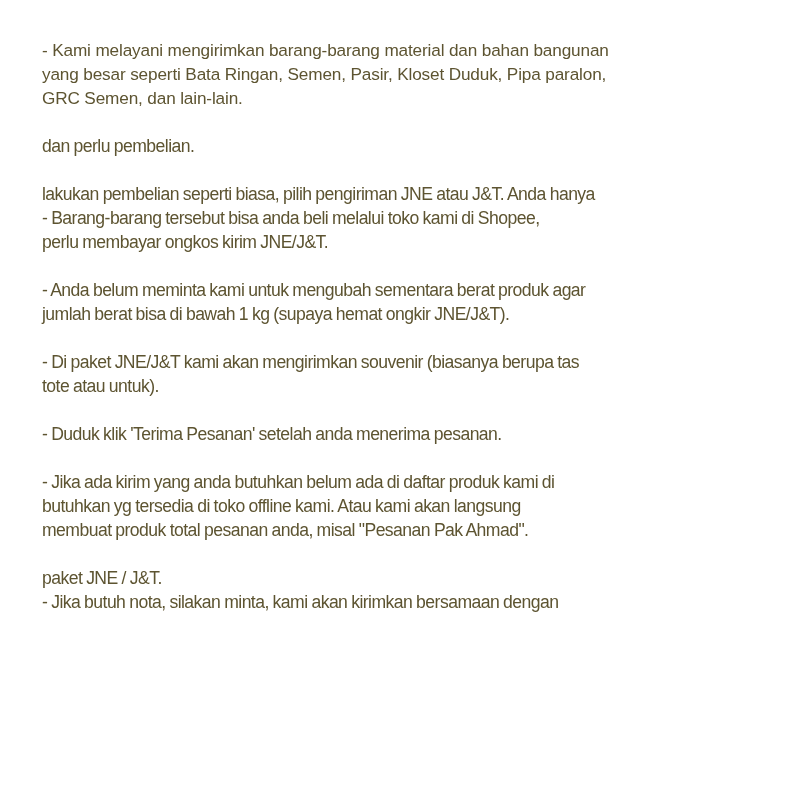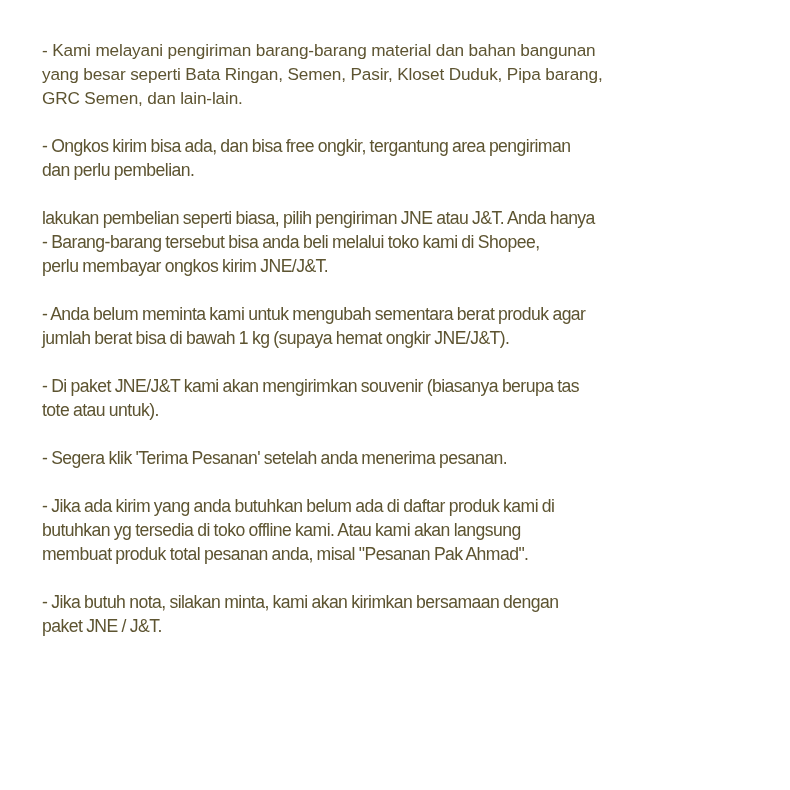--- a/index.html
+++ b/index.html
@@ -39,28 +39,27 @@
     .gap {
       height: 24px;
     }
   </style>
 </head>
 <body>
 
 <div class="doc">
 
   <p class="para">
-    <span class="line">- Kami melayani pengiriman barang-barang material dan bahan bangunan</span>
-    <span class="line">yang besar seperti Bata Ringan, Semen, Pasir, Kloset Duduk, Pipa barang,</span>
+    <span class="line">- Kami melayani mengirimkan barang-barang material dan bahan bangunan</span>
+    <span class="line">yang besar seperti Bata Ringan, Semen, Pasir, Kloset Duduk, Pipa paralon,</span>
     <span class="line">GRC Semen, dan lain-lain.</span>
   </p>
   <div class="gap"></div>
 
   <p class="para condensed">
-    <span class="line">- Ongkos kirim bisa ada, dan bisa free ongkir, tergantung area pengiriman</span>
     <span class="line">dan perlu pembelian.</span>
   </p>
   <div class="gap"></div>
 
   <p class="para condensed">
     <span class="line">lakukan pembelian seperti biasa, pilih pengiriman JNE atau J&amp;T. Anda hanya</span>
     <span class="line">- Barang-barang tersebut bisa anda beli melalui toko kami di Shopee,</span>
     <span class="line">perlu membayar ongkos kirim JNE/J&amp;T.</span>
   </p>
   <div class="gap"></div>
@@ -71,29 +70,29 @@
   </p>
   <div class="gap"></div>
 
   <p class="para condensed">
     <span class="line">- Di paket JNE/J&amp;T kami akan mengirimkan souvenir (biasanya berupa tas</span>
     <span class="line">tote atau untuk).</span>
   </p>
   <div class="gap"></div>
 
   <p class="para condensed">
-    <span class="line">- Segera klik 'Terima Pesanan' setelah anda menerima pesanan.</span>
+    <span class="line">- Duduk klik 'Terima Pesanan' setelah anda menerima pesanan.</span>
   </p>
   <div class="gap"></div>
 
   <p class="para condensed">
     <span class="line">- Jika ada kirim yang anda butuhkan belum ada di daftar produk kami di</span>
     <span class="line">butuhkan yg tersedia di toko offline kami. Atau kami akan langsung</span>
     <span class="line">membuat produk total pesanan anda, misal "Pesanan Pak Ahmad".</span>
   </p>
   <div class="gap"></div>
 
   <p class="para condensed">
+    <span class="line">paket JNE / J&amp;T.</span>
     <span class="line">- Jika butuh nota, silakan minta, kami akan kirimkan bersamaan dengan</span>
-    <span class="line">paket JNE / J&amp;T.</span>
   </p>
 
 </div>
 
 </body></html>

